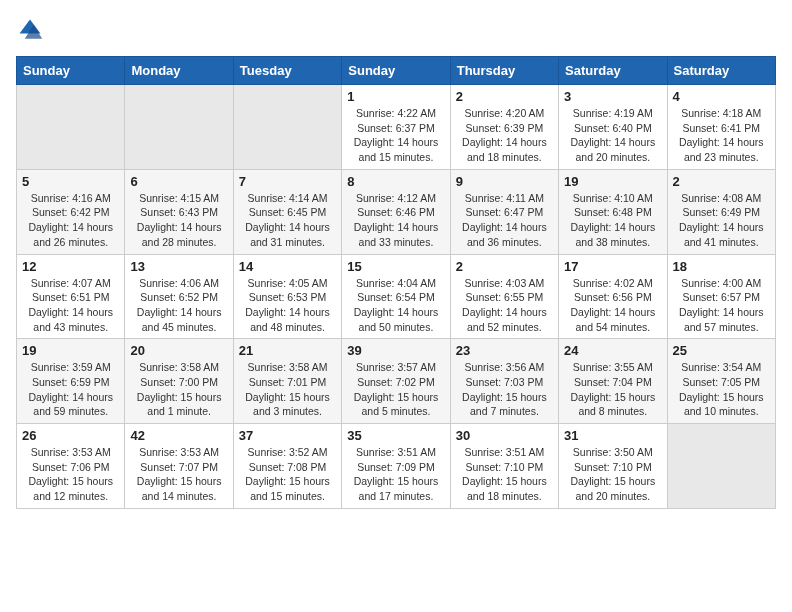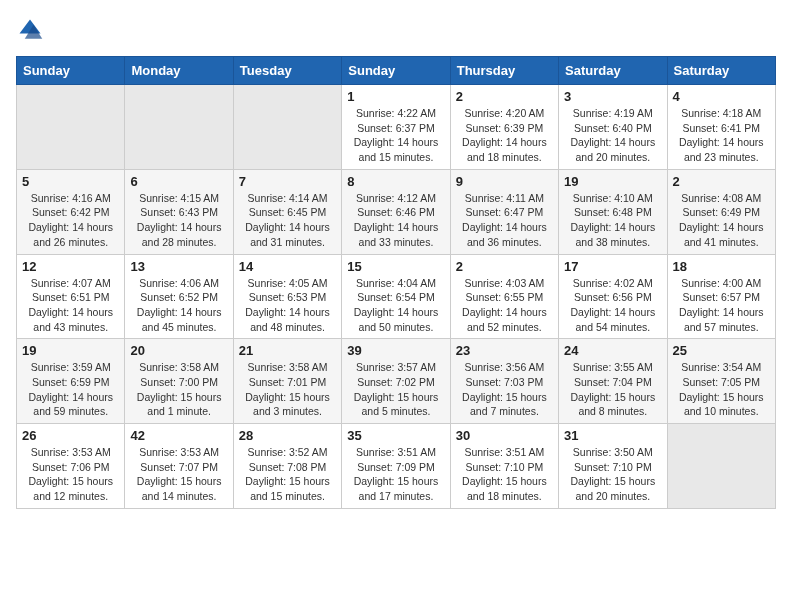--- a/index.html
+++ b/index.html
@@ -233,21 +233,21 @@
       <tr>
         <td>
           <div class="day-num">26</div>
           <div class="day-info">Sunrise: 3:53 AM<br>Sunset: 7:06 PM<br>Daylight: 15 hours<br>and 12 minutes.</div>
         </td>
         <td>
           <div class="day-num">42</div>
           <div class="day-info">Sunrise: 3:53 AM<br>Sunset: 7:07 PM<br>Daylight: 15 hours<br>and 14 minutes.</div>
         </td>
         <td>
-          <div class="day-num">28</div>
+          <div class="day-num">37</div>
           <div class="day-info">Sunrise: 3:52 AM<br>Sunset: 7:08 PM<br>Daylight: 15 hours<br>and 15 minutes.</div>
         </td>
         <td>
           <div class="day-num">35</div>
           <div class="day-info">Sunrise: 3:51 AM<br>Sunset: 7:09 PM<br>Daylight: 15 hours<br>and 17 minutes.</div>
         </td>
         <td>
           <div class="day-num">30</div>
           <div class="day-info">Sunrise: 3:51 AM<br>Sunset: 7:10 PM<br>Daylight: 15 hours<br>and 18 minutes.</div>
         </td>

